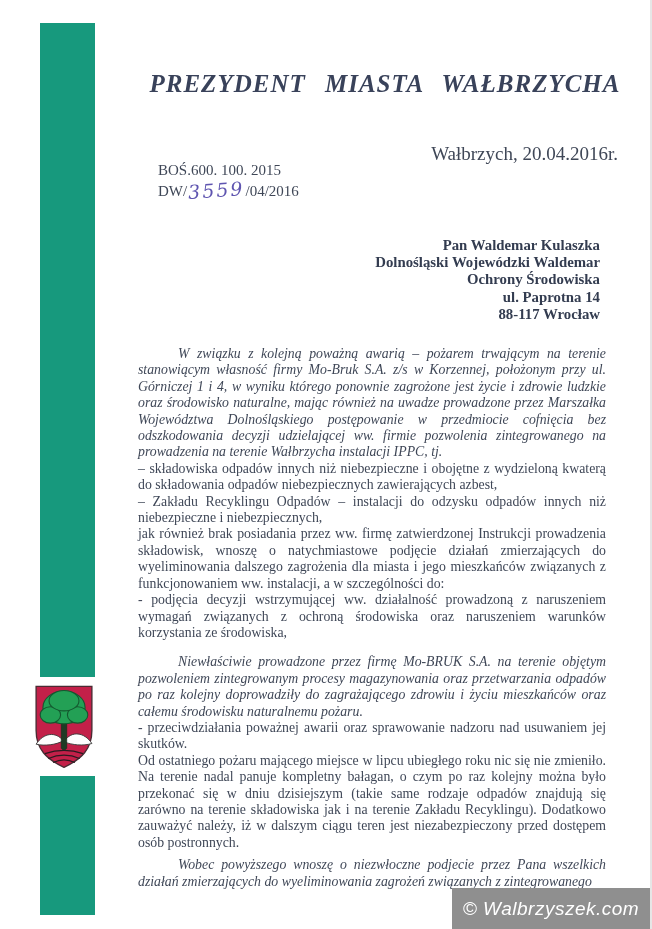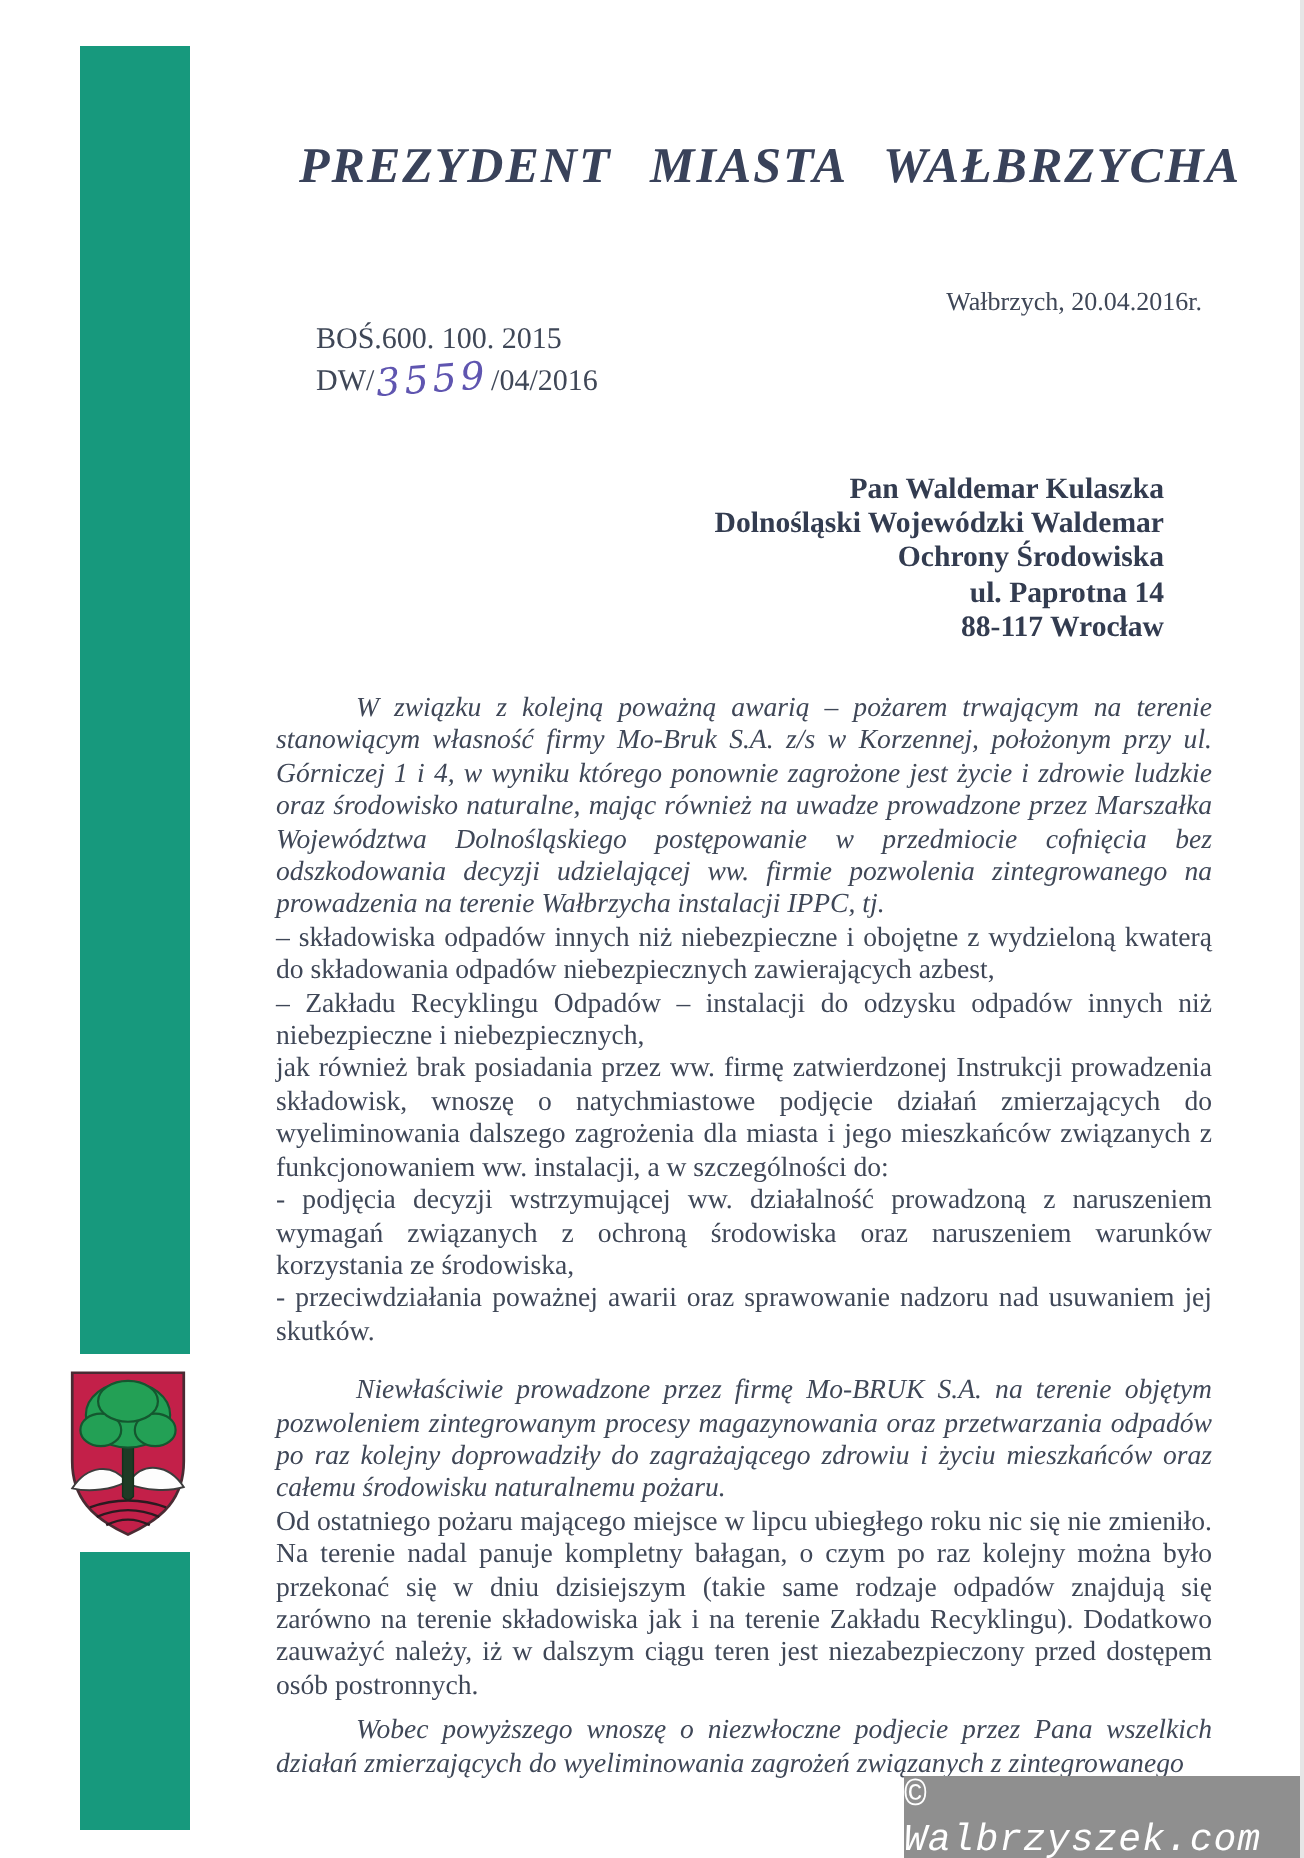--- a/index.html
+++ b/index.html
@@ -25,43 +25,43 @@
   .crown{fill:var(--tree-green);stroke:#14572f;stroke-width:1.6;}
   .hill{fill:#fdfdfd;stroke:#3c3c3c;stroke-width:1.4;}
   .trunk{fill:#1e3b25;stroke:#14301c;stroke-width:1;}
   .root{fill:none;stroke:#2a1a20;stroke-width:1.8;}
 
   .title{
     position:absolute;left:145px;right:25px;top:70px;text-align:center;
     font-style:italic;font-weight:bold;font-size:25px;letter-spacing:1px;word-spacing:12px;
     color:#39425a;white-space:nowrap;
   }
-  .dateline{position:absolute;right:49px;top:143px;font-size:13px;}
+  .dateline{position:absolute;right:32px;top:143px;font-size:19px;}
   .refs{position:absolute;left:138px;top:161px;font-size:15px;line-height:19px;margin-left:20px;}
   .handwritten{
     display:inline-block;font-family:"DejaVu Serif",serif;font-style:italic;
     font-size:19px;letter-spacing:2px;color:var(--handwriting-ink);
     transform:rotate(-4deg) translateY(1px);margin:0 1px;
   }
   .recipient{
-    position:absolute;right:68px;top:237px;text-align:right;
+    position:absolute;right:50px;top:237px;text-align:right;
     font-weight:bold;font-size:14.8px;line-height:17.2px;color:#333c50;
   }
   .letter-body{
     position:absolute;left:138px;right:44px;top:346px;
     text-align:justify;font-size:13.8px;line-height:16.4px;
   }
   .letter-body .para{margin:0;}
   .letter-body .para.indent{text-indent:40px;font-style:italic;}
   .watermark{
     position:absolute;left:452px;right:0;top:888px;bottom:0;
     background:var(--watermark-bg);display:flex;align-items:center;justify-content:center;
   }
   .watermark-label{
-    font-family:Liberation Mono, monospace;font-style:italic;
+    font-family:Liberation Sans, sans-serif;font-style:italic;
     font-size:19px;color:var(--watermark-text);letter-spacing:0.5px;
   }
 </style>
 </head>
 <body>
 
 <div class="page">
 
   <div class="green-bar"></div>
 
@@ -101,22 +101,22 @@
       <div>ul. Paprotna 14</div>
       <div>88-117 Wrocław</div>
     </div>
 
   <div class="letter-body">
       <p class="para indent">W związku z kolejną poważną awarią – pożarem trwającym na terenie stanowiącym własność firmy Mo-Bruk S.A. z/s w Korzennej, położonym przy ul. Górniczej 1 i 4, w wyniku którego ponownie zagrożone jest życie i zdrowie ludzkie oraz środowisko naturalne, mając również na uwadze prowadzone przez Marszałka Województwa Dolnośląskiego postępowanie w przedmiocie cofnięcia bez odszkodowania decyzji udzielającej ww. firmie pozwolenia zintegrowanego na prowadzenia na terenie Wałbrzycha instalacji IPPC, tj.</p>
       <p class="para">– składowiska odpadów innych niż niebezpieczne i obojętne z wydzieloną kwaterą do składowania odpadów niebezpiecznych zawierających azbest,</p>
       <p class="para">– Zakładu Recyklingu Odpadów – instalacji do odzysku odpadów innych niż niebezpieczne i niebezpiecznych,</p>
       <p class="para">jak również brak posiadania przez ww. firmę zatwierdzonej Instrukcji prowadzenia składowisk, wnoszę o natychmiastowe podjęcie działań zmierzających do wyeliminowania dalszego zagrożenia dla miasta i jego mieszkańców związanych z funkcjonowaniem ww. instalacji, a w szczególności do:</p>
       <p class="para">- podjęcia decyzji wstrzymującej ww. działalność prowadzoną z naruszeniem wymagań związanych z ochroną środowiska oraz naruszeniem warunków korzystania ze środowiska,</p>
+      <p class="para indent" style="margin-top: 13px;">Niewłaściwie prowadzone przez firmę Mo-BRUK S.A. na terenie objętym pozwoleniem zintegrowanym procesy magazynowania oraz przetwarzania odpadów po raz kolejny doprowadziły do zagrażającego zdrowiu i życiu mieszkańców oraz całemu środowisku naturalnemu pożaru.</p>
       <p class="para">- przeciwdziałania poważnej awarii oraz sprawowanie nadzoru nad usuwaniem jej skutków.</p>
-      <p class="para indent" style="margin-top: 13px;">Niewłaściwie prowadzone przez firmę Mo-BRUK S.A. na terenie objętym pozwoleniem zintegrowanym procesy magazynowania oraz przetwarzania odpadów po raz kolejny doprowadziły do zagrażającego zdrowiu i życiu mieszkańców oraz całemu środowisku naturalnemu pożaru.</p>
       <p class="para">Od ostatniego pożaru mającego miejsce w lipcu ubiegłego roku nic się nie zmieniło. Na terenie nadal panuje kompletny bałagan, o czym po raz kolejny można było przekonać się w dniu dzisiejszym (takie same rodzaje odpadów znajdują się zarówno na terenie składowiska jak i na terenie Zakładu Recyklingu). Dodatkowo zauważyć należy, iż w dalszym ciągu teren jest niezabezpieczony przed dostępem osób postronnych.</p>
       <p class="para indent" style="margin-top: 6px;">Wobec powyższego wnoszę o niezwłoczne podjecie przez Pana wszelkich działań zmierzających do wyeliminowania zagrożeń związanych z zintegrowanego</p>
     </div>
 
   <div class="watermark">
     <span class="watermark-label">© Walbrzyszek.com</span>
   </div>
 
 </div>
 

